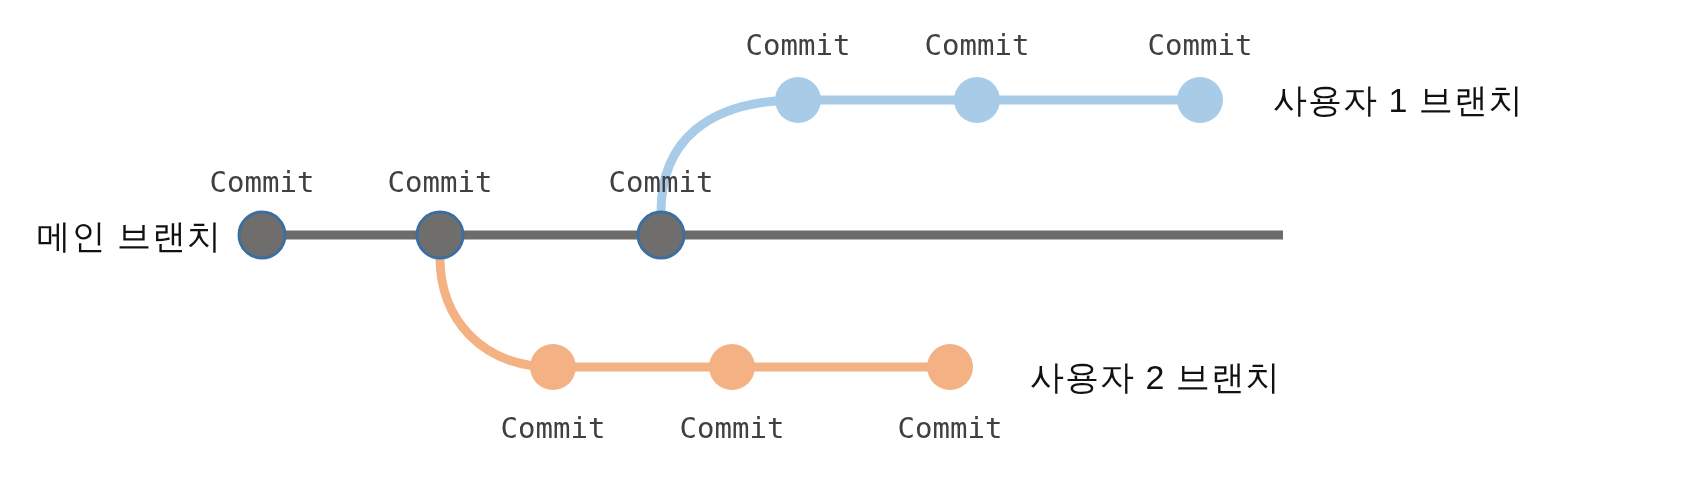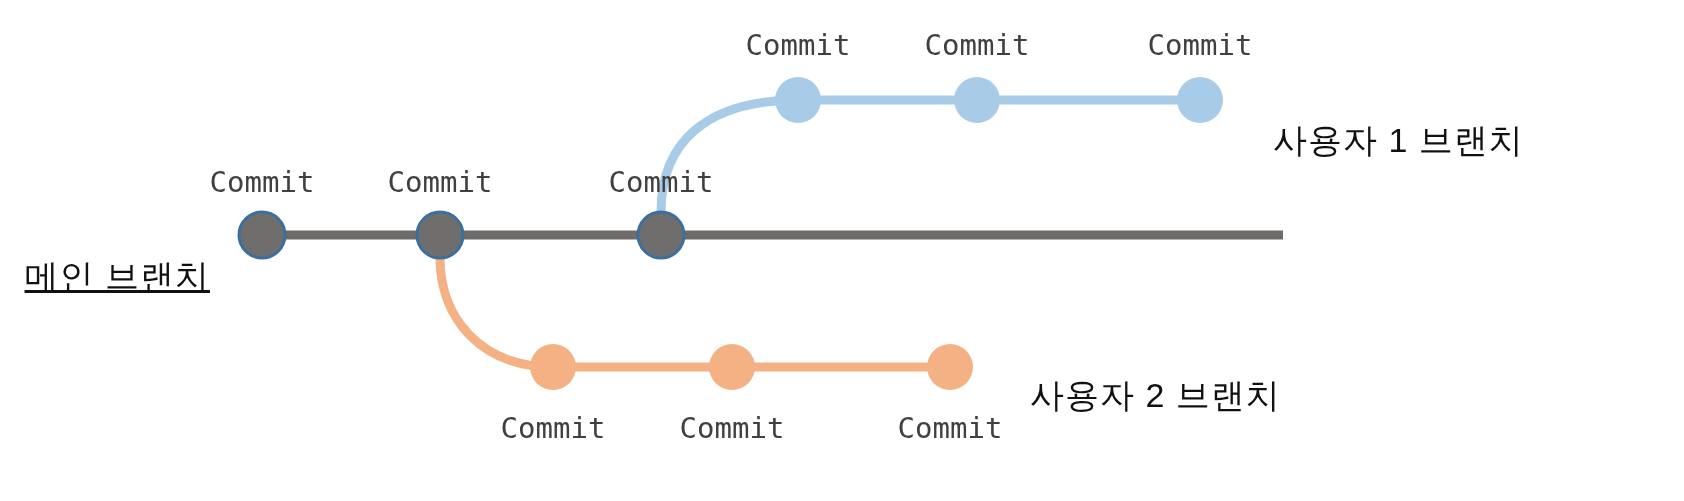--- a/index.html
+++ b/index.html
@@ -37,21 +37,20 @@
     line-height: 1;
   }
   .branch-label {
     position: absolute;
     font-family: "Liberation Sans", sans-serif;
     font-size: 34px;
     color: #111111;
     white-space: nowrap;
     line-height: 1;
     letter-spacing: 1px;
-    margin-top: 40px;
   }
   .branch-label.right-of {
     transform: translateY(-50%);
   }
   .branch-label.left-of {
     transform: translate(-100%, -50%);
   }
 </style>
 </head>
 <body>
@@ -78,24 +77,24 @@
         <circle cx="553" cy="367" r="23" fill="#f4b183"></circle>
         <circle cx="732" cy="367" r="23" fill="#f4b183"></circle>
         <circle cx="950" cy="367" r="23" fill="#f4b183"></circle>
       </g>
   </svg>
 
   <div id="label-layer">
       <div class="commit-label" style="left: 262px; top: 168px;">Commit</div>
       <div class="commit-label" style="left: 440px; top: 168px;">Commit</div>
       <div class="commit-label" style="left: 661px; top: 168px;">Commit</div>
-      <div class="branch-label left-of" style="left: 210px; top: 236px; text-decoration: underline;">메인 브랜치</div>
+      <div class="branch-label left-of" style="left: 222px; top: 236px;">메인 브랜치</div>
       <div class="commit-label" style="left: 798px; top: 31px;">Commit</div>
       <div class="commit-label" style="left: 977px; top: 31px;">Commit</div>
       <div class="commit-label" style="left: 1200px; top: 31px;">Commit</div>
       <div class="branch-label right-of" style="left: 1273px; top: 100px;">사용자 1 브랜치</div>
       <div class="commit-label" style="left: 553px; top: 414px;">Commit</div>
       <div class="commit-label" style="left: 732px; top: 414px;">Commit</div>
       <div class="commit-label" style="left: 950px; top: 414px;">Commit</div>
-      <div class="branch-label right-of" style="left: 1030px; top: 355px;">사용자 2 브랜치</div>
+      <div class="branch-label right-of" style="left: 1030px; top: 377px;">사용자 2 브랜치</div>
     </div>
 
 </div>
 
 </body></html>

